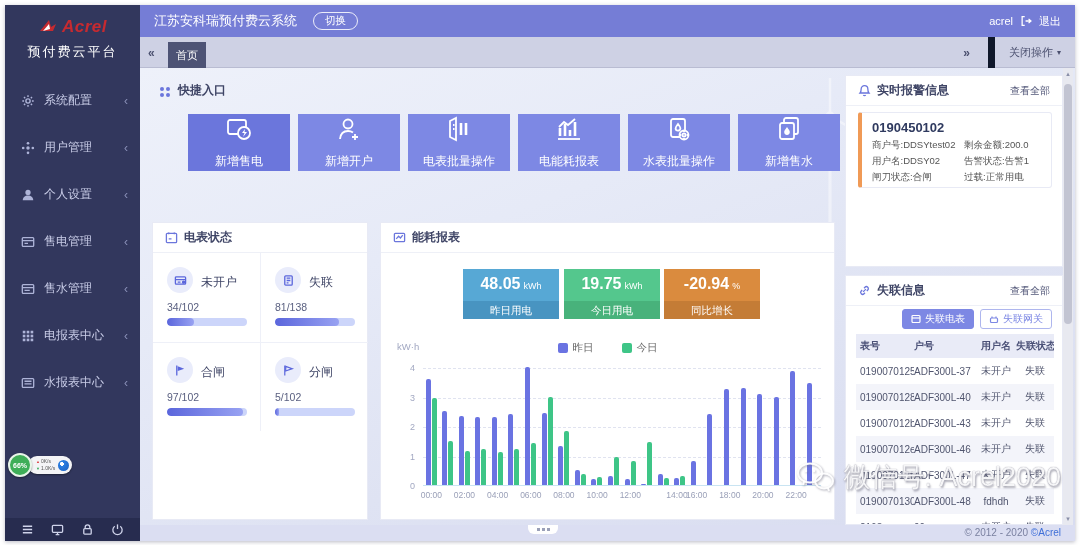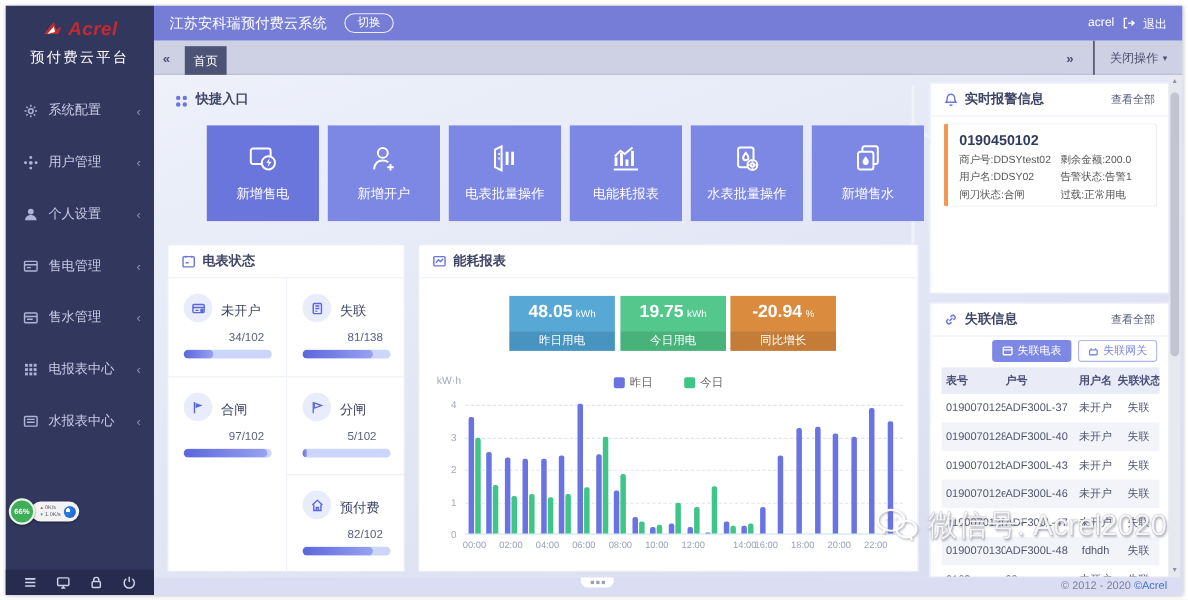--- a/index.html
+++ b/index.html
@@ -35,53 +35,53 @@
   .switch-btn { margin-left:16px; border:1px solid rgba(255,255,255,.85); border-radius:10px; font-size:10.5px; padding:1px 11px; cursor:pointer; }
   .topbar-right { margin-left:auto; display:flex; align-items:center; gap:7px; font-size:11px; }
   .logout-icon { width:12px; height:12px; }
 
   
   .tabstrip { position:absolute; left:135px; top:32px; right:0; height:31px; background:#ced1e4; border-bottom:1px solid #b9bcd2; z-index:4; display:flex; align-items:flex-end; }
   .collapse-left { position:absolute; left:8px; top:9px; color:#4a4f6e; font-size:12px; font-weight:bold; cursor:pointer; }
   .tab-active { position:absolute; left:28px; top:5px; width:38px; height:26px; background:#4d5375; color:#fff; font-size:11px; display:flex; align-items:center; justify-content:center; cursor:pointer; }
   .tabstrip-right { position:absolute; right:0; top:0; height:31px; display:flex; align-items:center; }
   .collapse-right { color:#4a4f6e; font-size:12px; font-weight:bold; padding:0 18px; cursor:pointer; }
-  .close-ops { border-left:1px solid #0f172a; height:31px; display:flex; align-items:center; padding:0 14px; color:#4a4f6e; font-size:11px; cursor:pointer; gap:4px; }
+  .close-ops { border-left:7px solid #0f172a; height:31px; display:flex; align-items:center; padding:0 14px; color:#4a4f6e; font-size:11px; cursor:pointer; gap:4px; }
 
   
   .content { position:absolute; left:135px; top:63px; width:935px; height:457px; overflow:hidden;
     background:linear-gradient(160deg,#eef1fa 0%,#e6eaf7 35%,#dfe3f3 65%,#d8dcf0 100%); }
   .turbine { position:absolute; left:630px; top:8px; opacity:.45; z-index:0; }
 
   .section-title { position:absolute; display:flex; align-items:flex-end; gap:6px; color:#3f4566; font-size:12px; font-weight:bold; z-index:1; }
   .section-title svg { width:14px; height:14px; color:#6b76dc; }
 
   .quick-btns { position:absolute; left:48px; top:46px; display:flex; gap:8px; z-index:1; }
-  .qbtn { width:102px; height:87px; color:#fff; display:flex; flex-direction:column; align-items:center; justify-content:center; gap:10px; cursor:pointer; background:#7d88e4; }
+  .qbtn { width:102px; height:57px; color:#fff; display:flex; flex-direction:column; align-items:center; justify-content:center; gap:10px; cursor:pointer; background:#7d88e4; }
   .qbtn.first { background:#6b76dc; }
   .qbtn svg { width:28px; height:28px; }
   .qbtn .qlabel { font-size:12px; }
 
   .panel { position:absolute; background:#fff; border:1px solid #e8eaf5; z-index:1; }
   .panel-head { height:30px; display:flex; align-items:center; padding:0 12px; border-bottom:1px solid #eef0f7; }
   .panel-head .ph-icon { width:13px; height:13px; color:#6b76dc; margin-right:6px; }
   .panel-head .ph-title { font-size:12px; font-weight:bold; color:#3f4566; }
   .view-all { margin-left:auto; font-size:10px; color:#54597a; cursor:pointer; }
 
   
   .meter-panel { left:12px; top:154px; width:216px; height:298px; }
   .ms-grid { position:relative; height:267px; }
   .ms-cell { position:absolute; width:108px; height:89px; }
   .ms-cell.r0 { top:0; } .ms-cell.r1 { top:89px; } .ms-cell.r2 { top:178px; }
   .ms-cell.c0 { left:0; } .ms-cell.c1 { left:107px; border-left:1px solid #eef0f8; }
   .ms-cell.r1, .ms-cell.r2 { border-top:1px solid #eef0f8; }
   .ms-icon { position:absolute; left:14px; top:14px; width:26px; height:26px; border-radius:50%; background:#e9ecfb; color:#5b66dc; display:flex; align-items:center; justify-content:center; }
   .ms-icon svg { width:13px; height:13px; }
   .ms-label { position:absolute; left:48px; top:21px; font-size:12px; color:#3f4566; }
-  .ms-count { position:absolute; left:14px; top:48px; font-size:10.5px; color:#5a6080;margin-left:41px; }
+  .ms-count { position:absolute; left:14px; top:48px; font-size:10.5px; color:#5a6080; }
   .ms-bar { position:absolute; left:14px; top:65px; width:80px; height:8px; border-radius:4px; background:#ccd5fa; overflow:hidden; }
   .ms-fill { height:100%; border-radius:4px; background:linear-gradient(90deg,#5b66dc,#98a2f2); }
 
   
   .energy-panel { left:240px; top:154px; width:455px; height:298px; }
   .energy-card { position:absolute; width:96px; height:50px; top:46px; color:#fff; text-align:center; cursor:default; }
   .ec-val { height:32px; display:flex; align-items:baseline; justify-content:center; gap:3px; padding-top:7px; }
   .ec-num { font-size:16px; font-weight:bold; line-height:1; }
   .ec-unit { font-size:9px; }
   .ec-band { height:18px; font-size:10.5px; line-height:18px; }
@@ -400,34 +400,20 @@
           <div class="ms-icon">
               <svg viewBox="0 0 14 14" fill="none" stroke="currentColor" stroke-width="1.3">
                 <path d="M3 1.5v11"></path>
                 <path d="M4 2.5l7 2.5-7 2.5z"></path>
               </svg>
             </div>
           <span class="ms-label">分闸</span>
           <span class="ms-count">5/102</span>
           <div class="ms-bar">
               <div class="ms-fill" style="width: 4.9%;"></div>
-            </div>
-        </div>
-        <div class="ms-cell r2 c1">
-          <div class="ms-icon">
-              <svg viewBox="0 0 14 14" fill="none" stroke="currentColor" stroke-width="1.4">
-                <path d="M2 6.5L7 2l5 4.5"></path>
-                <path d="M3.5 6v6h7V6"></path>
-                <path d="M6 12V9h2v3"></path>
-              </svg>
-            </div>
-          <span class="ms-label">预付费</span>
-          <span class="ms-count">82/102</span>
-          <div class="ms-bar">
-              <div class="ms-fill" style="width: 80.4%;"></div>
             </div>
         </div>
       </div>
     </div>
 
     <div class="panel energy-panel">
       <div class="panel-head">
         <svg class="ph-icon" viewBox="0 0 14 14" fill="none" stroke="currentColor" stroke-width="1.4">
             <rect x="1.5" y="2.5" width="11" height="9" rx="1"></rect>
             <path d="M3.5 8.5l2.5-3 2 2 2.5-3"></path>

